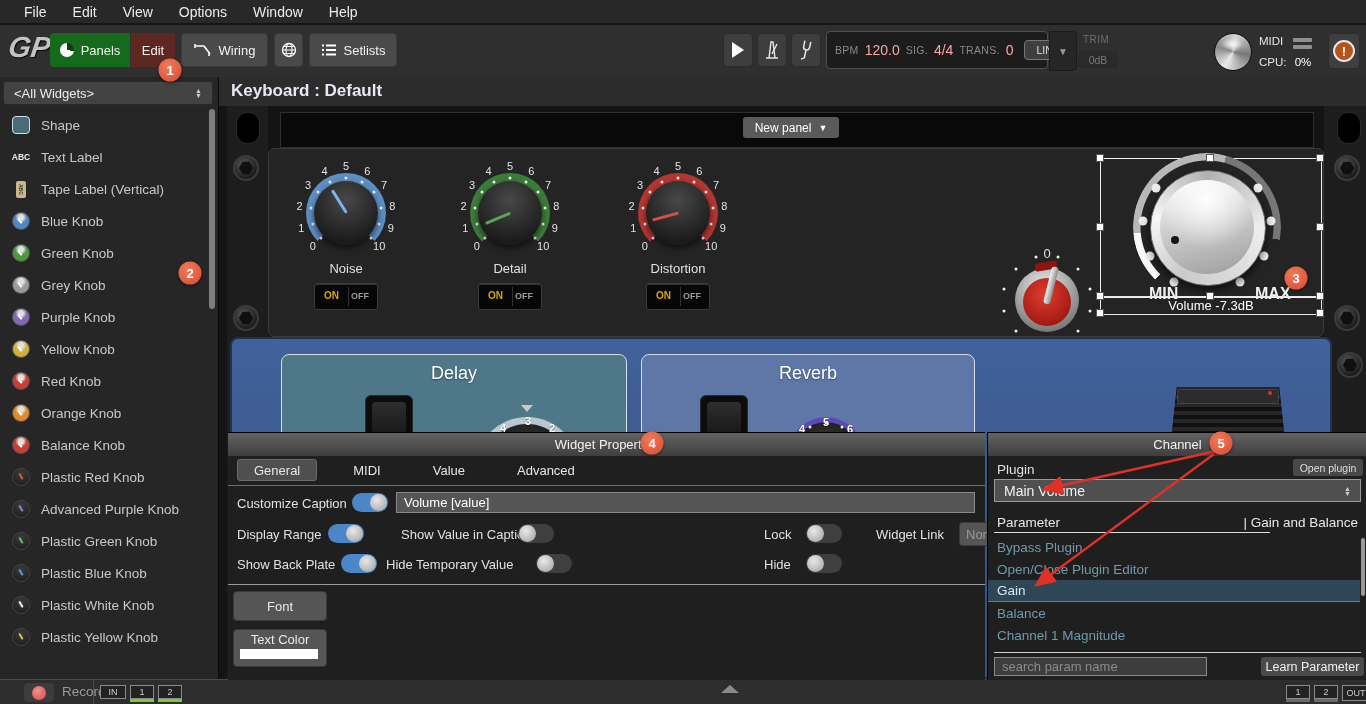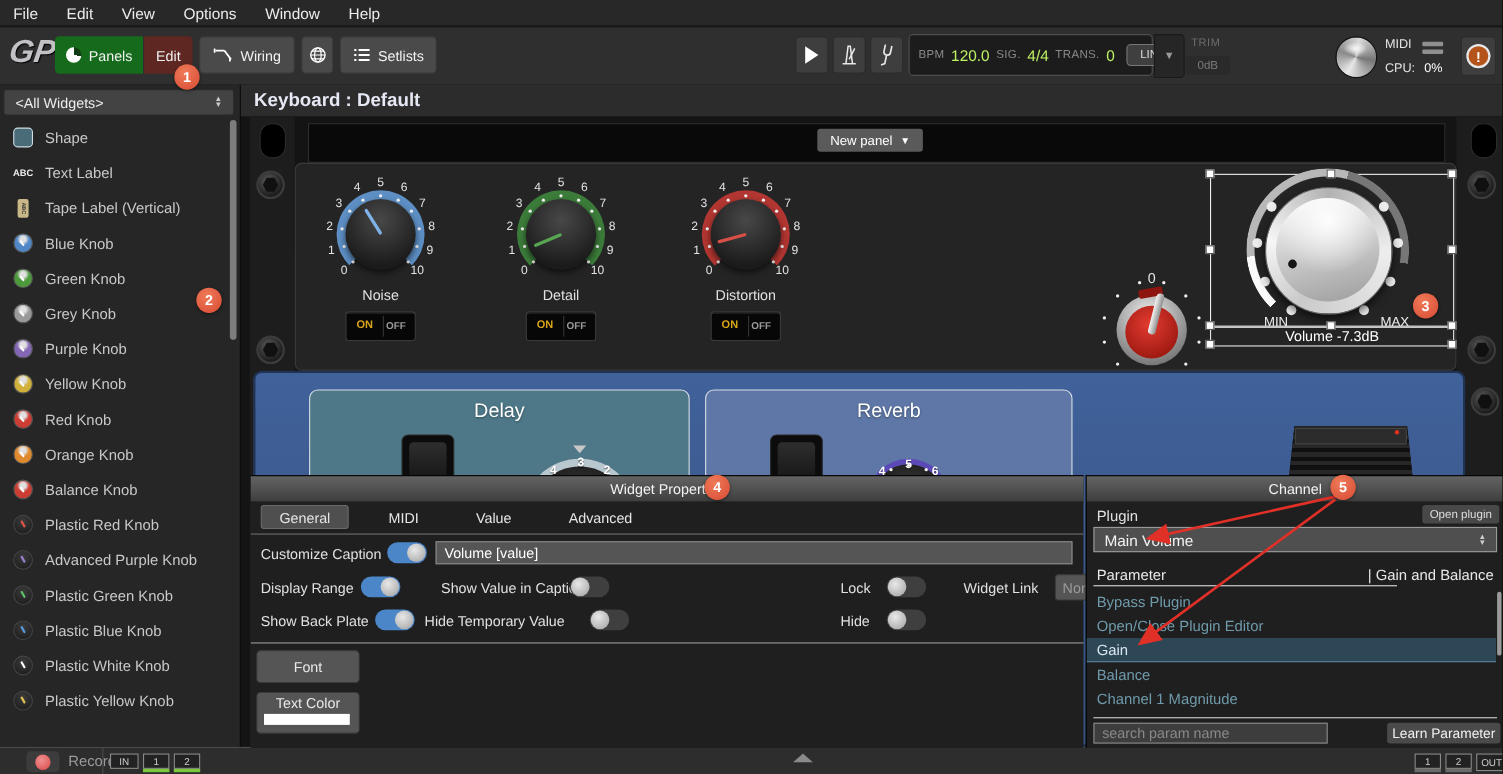--- a/index.html
+++ b/index.html
@@ -2,21 +2,21 @@
 <html><head>
 <meta charset="utf-8">
 <style>
   html,body{margin:0;padding:0;background:#111;}
   #app{position:relative;width:1366px;height:704px;background:#161616;overflow:hidden;
        font-family:"Liberation Sans",sans-serif;-webkit-font-smoothing:antialiased;}
   .abs{position:absolute;}
 
   
   #menubar{position:absolute;left:0;top:0;width:1366px;height:24px;background:#282828;
-           border-bottom:1px solid #151515;display:flex;align-items:center;gap:26px;padding-left:12px;box-sizing:border-box;}
+           border-bottom:1px solid #151515;display:flex;align-items:center;gap:26px;padding-left:24px;box-sizing:border-box;}
   .menu-item{color:#ececec;font-size:14px;cursor:default;}
 
   
   #toolbar{position:absolute;left:0;top:25px;width:1366px;height:52px;background:#2f2f2f;border-bottom:1px solid #0d0d0d;}
   #gp-logo{position:absolute;left:8px;top:6px;width:40px;height:40px;color:#c2c2c6;font-weight:bold;
            font-size:29px;font-style:italic;transform:skewX(-8deg);text-shadow:1px 1px 1px #000;}
   .tb-btn{position:absolute;top:8px;height:34px;border-radius:4px;display:flex;align-items:center;justify-content:center;
           gap:7px;color:#f2f2f2;font-size:13px;box-sizing:border-box;}
   .grey-btn{background:#4a4a4a;border:1px solid #3a3a3a;}
   #btn-panels{left:50px;width:80px;background:#156b1b;border-radius:4px 0 0 4px;}
@@ -25,21 +25,21 @@
   #btn-globe{left:274px;width:29px;}
   #btn-setlists{left:309px;width:88px;}
   .pie-icon{width:14px;height:14px;border-radius:50%;background:conic-gradient(#123d12 0 100deg,#fff 100deg 360deg);}
   #btn-play{left:723px;width:30px;background:#3e3e3e;border:1px solid #2c2c2c;}
   #btn-metro{left:757px;width:30px;background:#3e3e3e;border:1px solid #2c2c2c;}
   #btn-tuner{left:791px;width:30px;background:#3e3e3e;border:1px solid #2c2c2c;}
   .play-tri{width:0;height:0;border-left:12px solid #fff;border-top:8px solid transparent;border-bottom:8px solid transparent;}
   #bpm-box{position:absolute;left:826px;top:6px;width:222px;height:38px;background:#1c1c1c;border:1px solid #4e4e4e;
            border-radius:4px;display:flex;align-items:center;gap:6px;padding:0 8px;box-sizing:border-box;}
   .dim-lbl{color:#8a8a8a;font-size:10.5px;letter-spacing:.3px;}
-  .val-lbl{color:#bef264;font-size:14px;}
+  .val-lbl{color:#fca5a5;font-size:14px;}
   #link-btn{background:#3f3f3f;border:1px solid #777;border-radius:4px;color:#ddd;font-size:10.5px;
             padding:3px 12px;margin-left:4px;}
   #bpm-dd{position:absolute;left:1049px;top:6px;width:26px;height:38px;background:#262626;border:1px solid #1a1a1a;
           border-radius:0 4px 4px 0;display:flex;align-items:center;justify-content:center;color:#999;font-size:10px;}
   #trim-lbl{position:absolute;left:1083px;top:9px;color:#6e6e6e;font-size:10px;letter-spacing:.5px;}
   #trim-val{position:absolute;left:1078px;top:26px;width:40px;height:17px;background:#2a2a2a;border-radius:3px;
             color:#7a7a7a;font-size:10.5px;display:flex;align-items:center;justify-content:center;}
   #tb-knob{position:absolute;left:1214px;top:8px;width:36px;height:36px;border-radius:50%;border:1px solid #111;
            background:conic-gradient(from 210deg,#e8e8e8,#8a8a8a 80deg,#d8d8d8 160deg,#777 250deg,#e8e8e8 360deg);}
   #tb-knob:after{content:"";position:absolute;left:6px;top:4px;width:22px;height:12px;border-radius:50%;
@@ -108,21 +108,21 @@
             -webkit-mask:radial-gradient(circle,transparent 66px,#000 67px);mask:radial-gradient(circle,transparent 66px,#000 67px);}
   #vol-knob{position:absolute;left:931px;top:64px;width:114px;height:114px;border-radius:50%;border:1px solid #666;
             background:conic-gradient(from 210deg,#cacaca,#f6f6f6 70deg,#b2b2b2 150deg,#ededed 240deg,#cacaca 360deg);
             box-shadow:0 4px 8px rgba(0,0,0,.6);}
   #vol-face{position:absolute;left:941px;top:74px;width:94px;height:94px;border-radius:50%;
             background:linear-gradient(165deg,#fdfdfd,#cfcfcf 45%,#9c9c9c);}
   #vol-face:after{content:"";position:absolute;inset:0;border-radius:50%;
             background:radial-gradient(circle at 50% 22%,rgba(255,255,255,.95),transparent 55%);}
   #vol-dotind{position:absolute;width:8px;height:8px;border-radius:50%;background:#161616;left:952px;top:130px;}
   .vdot{position:absolute;width:9px;height:9px;border-radius:50%;background:#ececec;transform:translate(-50%,-50%);}
-  .minmax{position:absolute;color:#f0f0f0;font-size:12px;font-weight:normal;}
+  .minmax{position:absolute;color:#f0f0f0;font-size:16px;font-weight:bold;}
   #vol-caption-box{position:absolute;left:881px;top:190px;width:220px;height:17px;border:1px solid #e8e8e8;
                    color:#fff;font-size:13px;display:flex;align-items:center;justify-content:center;}
 
   
   #panel2{position:absolute;left:11px;top:231px;width:1102px;height:342px;background:linear-gradient(#40619a,#35517f);
           border:2px solid #203355;border-radius:8px;box-sizing:border-box;}
   .fx-box{position:absolute;top:15px;height:320px;border:1px solid #d6dde6;border-radius:8px;}
   #delay-box{left:49px;width:344px;background:#4e7888;}
   #reverb-box{left:409px;width:332px;background:#5e77a6;}
   .fx-title{position:absolute;top:8px;width:100%;text-align:center;color:#fff;font-size:18px;text-shadow:0 1px 2px rgba(0,0,0,.4);}

